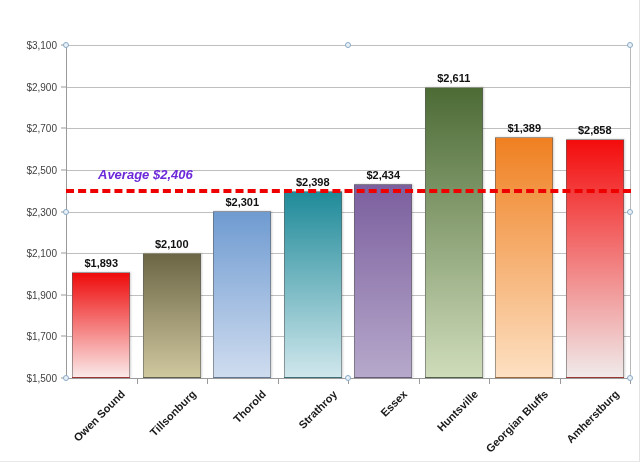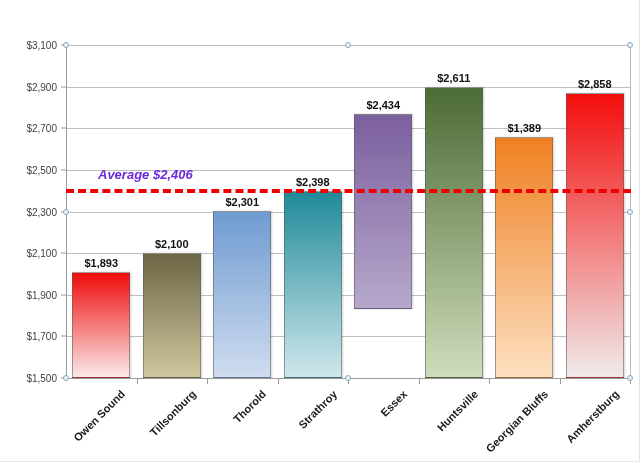--- a/index.html
+++ b/index.html
@@ -212,37 +212,37 @@
         <div class="bar-slot" style="left: 141px; width: 70.5px;">
           <div class="bar" title="Thorold $2,301" style="height: 166.708px; background: linear-gradient(rgb(111, 155, 209) 0%, rgb(207, 220, 239) 100%);">
             <div class="bar-label">$2,301</div>
           </div>
         </div>
         <div class="bar-slot" style="left: 211.5px; width: 70.5px;">
           <div class="bar" title="Strathroy $2,398" style="height: 186.896px; background: linear-gradient(rgb(31, 138, 153) 0%, rgb(207, 231, 236) 100%);">
             <div class="bar-label">$2,398</div>
           </div>
         </div>
-        <div class="bar-slot" style="left: 282px; width: 70.5px; align-items: center;">
+        <div class="bar-slot" style="left: 282px; width: 70.5px;">
           <div class="bar" title="Essex $2,434" style="height: 194.389px; background: linear-gradient(rgb(123, 95, 158) 0%, rgb(182, 168, 203) 100%);">
             <div class="bar-label">$2,434</div>
           </div>
         </div>
         <div class="bar-slot" style="left: 352.5px; width: 70.5px;">
           <div class="bar" title="Huntsville $2,611" style="height: 291px; background: linear-gradient(rgb(76, 107, 53) 0%, rgb(207, 220, 187) 100%);">
             <div class="bar-label">$2,611</div>
           </div>
         </div>
         <div class="bar-slot" style="left: 423px; width: 70.5px;">
           <div class="bar" title="Georgian Bluffs $2,656" style="height: 240.593px; background: linear-gradient(rgb(239, 128, 33) 0%, rgb(253, 224, 194) 100%);">
             <div class="bar-label">$1,389</div>
           </div>
         </div>
         <div class="bar-slot" style="left: 493.5px; width: 70.5px;">
-          <div class="bar" title="Amherstburg $2,858" style="height: 285px; background: linear-gradient(rgb(244, 12, 12) 0%, rgb(240, 234, 234) 100%);">
+          <div class="bar" title="Amherstburg $2,858" style="height: 239px; background: linear-gradient(rgb(244, 12, 12) 0%, rgb(240, 234, 234) 100%);">
             <div class="bar-label">$2,858</div>
           </div>
         </div>
       </div>
   </div>
 
   <div id="y-axis-line"></div>
   <div id="x-axis-line"></div>
   <div id="right-axis-line"></div>
 

